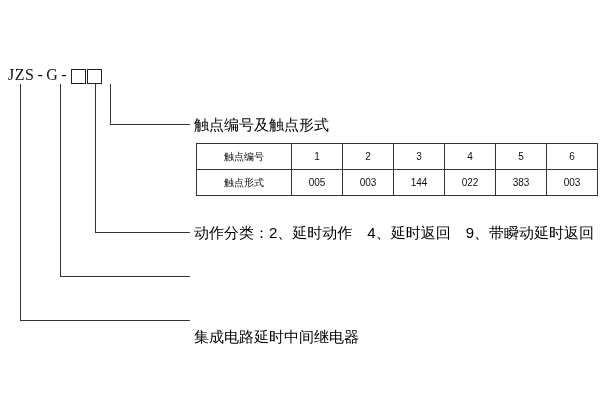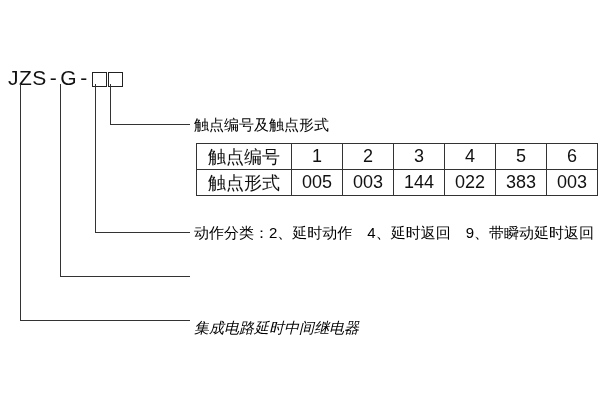--- a/index.html
+++ b/index.html
@@ -18,24 +18,25 @@
     position: relative;
     width: 600px;
     height: 400px;
   }
 
   
   .code {
     position: absolute;
     left: 8px;
     top: 66px;
-    font-size: 21px;
+    font-size: 16px;
     letter-spacing: 0.5px;
     white-space: nowrap;
     color: #111;
+    font-family: Liberation Serif, serif;
   }
   .code .seg { display: inline-block; }
   .code .dash { display: inline-block; padding: 0 3px; }
   .box {
     display: inline-block;
     width: 15px;
     height: 15px;
     border: 1.3px solid #222;
     vertical-align: middle;
     margin-left: 1px;
@@ -64,21 +65,21 @@
   }
 
   
   .tbl-wrap {
     position: absolute;
     left: 196px;
     top: 143px;
   }
   table.contacts {
     border-collapse: collapse;
-    font-size: 18px;
+    font-size: 10px;
   }
   table.contacts td {
     border: 1px solid #333;
     text-align: center;
     vertical-align: middle;
     height: 25px;
     padding: 0 6px;
     white-space: nowrap;
     color: #111;
   }
@@ -106,21 +107,21 @@
   <div class="hline" style="left:95px; top:232px; width:95px;"></div>
 
   <div class="vline" style="left:60px; top:84px; height:192px;"></div>
   <div class="hline" style="left:60px; top:276px; width:130px;"></div>
 
   <div class="vline" style="left:20px; top:84px; height:236px;"></div>
   <div class="hline" style="left:20px; top:320px; width:170px;"></div>
 
   <div class="label" style="left:194px; top:116px;">触点编号及触点形式</div>
   <div class="label" style="left:194px; top:224px;">动作分类：2、延时动作　4、延时返回　9、带瞬动延时返回</div>
-  <div class="label" style="left:194px; top:319px;font-style:italic;">集成电路延时中间继电器</div>
+  <div class="label" style="left:194px; top:328px;">集成电路延时中间继电器</div>
 
   <div class="tbl-wrap">
     <table class="contacts">
       <tbody>
           <tr>
         <td class="hdr">触点编号</td>
         <td class="val">1</td>
         <td class="val">2</td>
         <td class="val">3</td>
         <td class="val">4</td>

